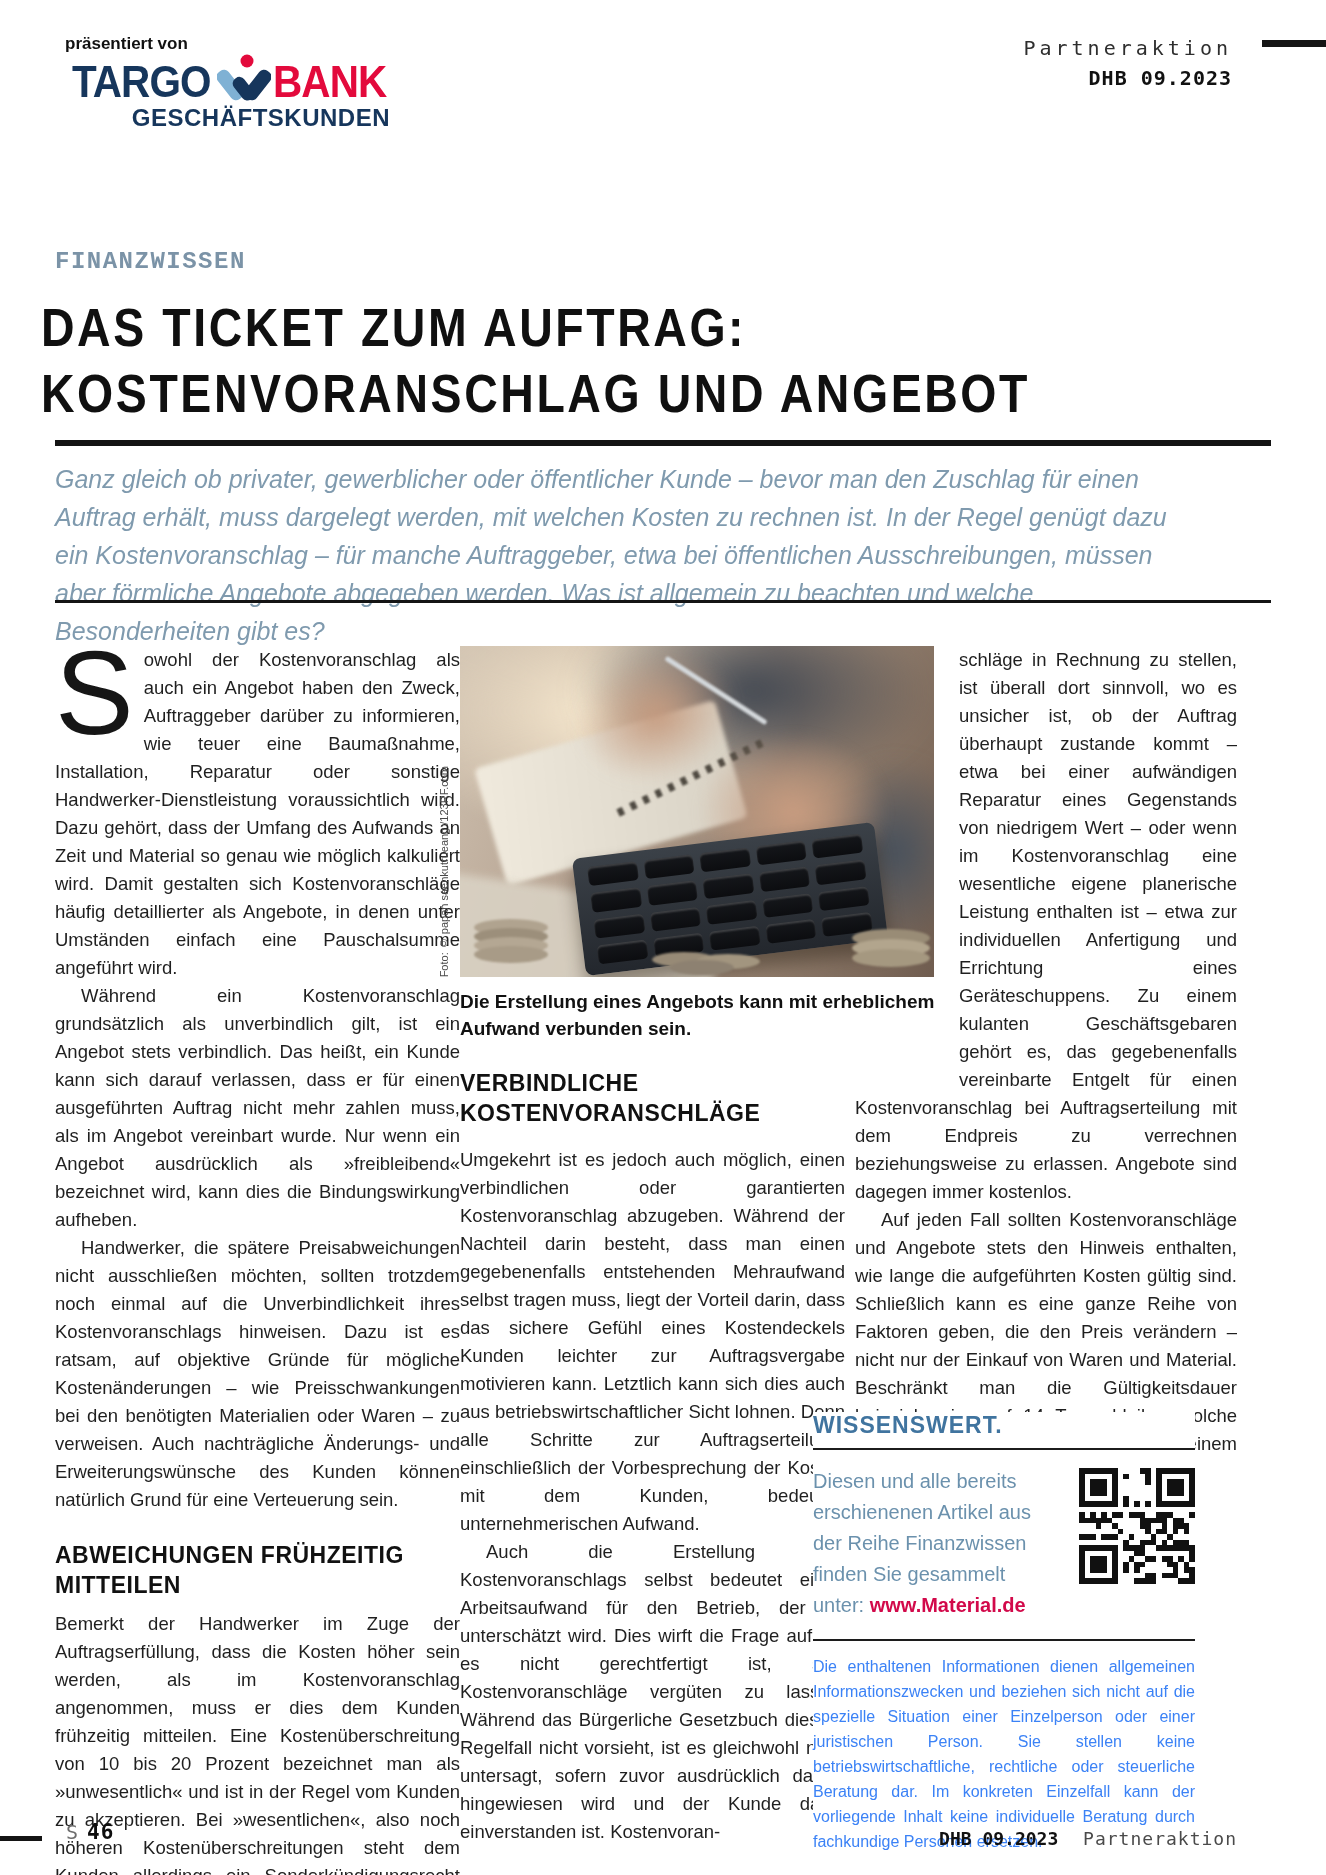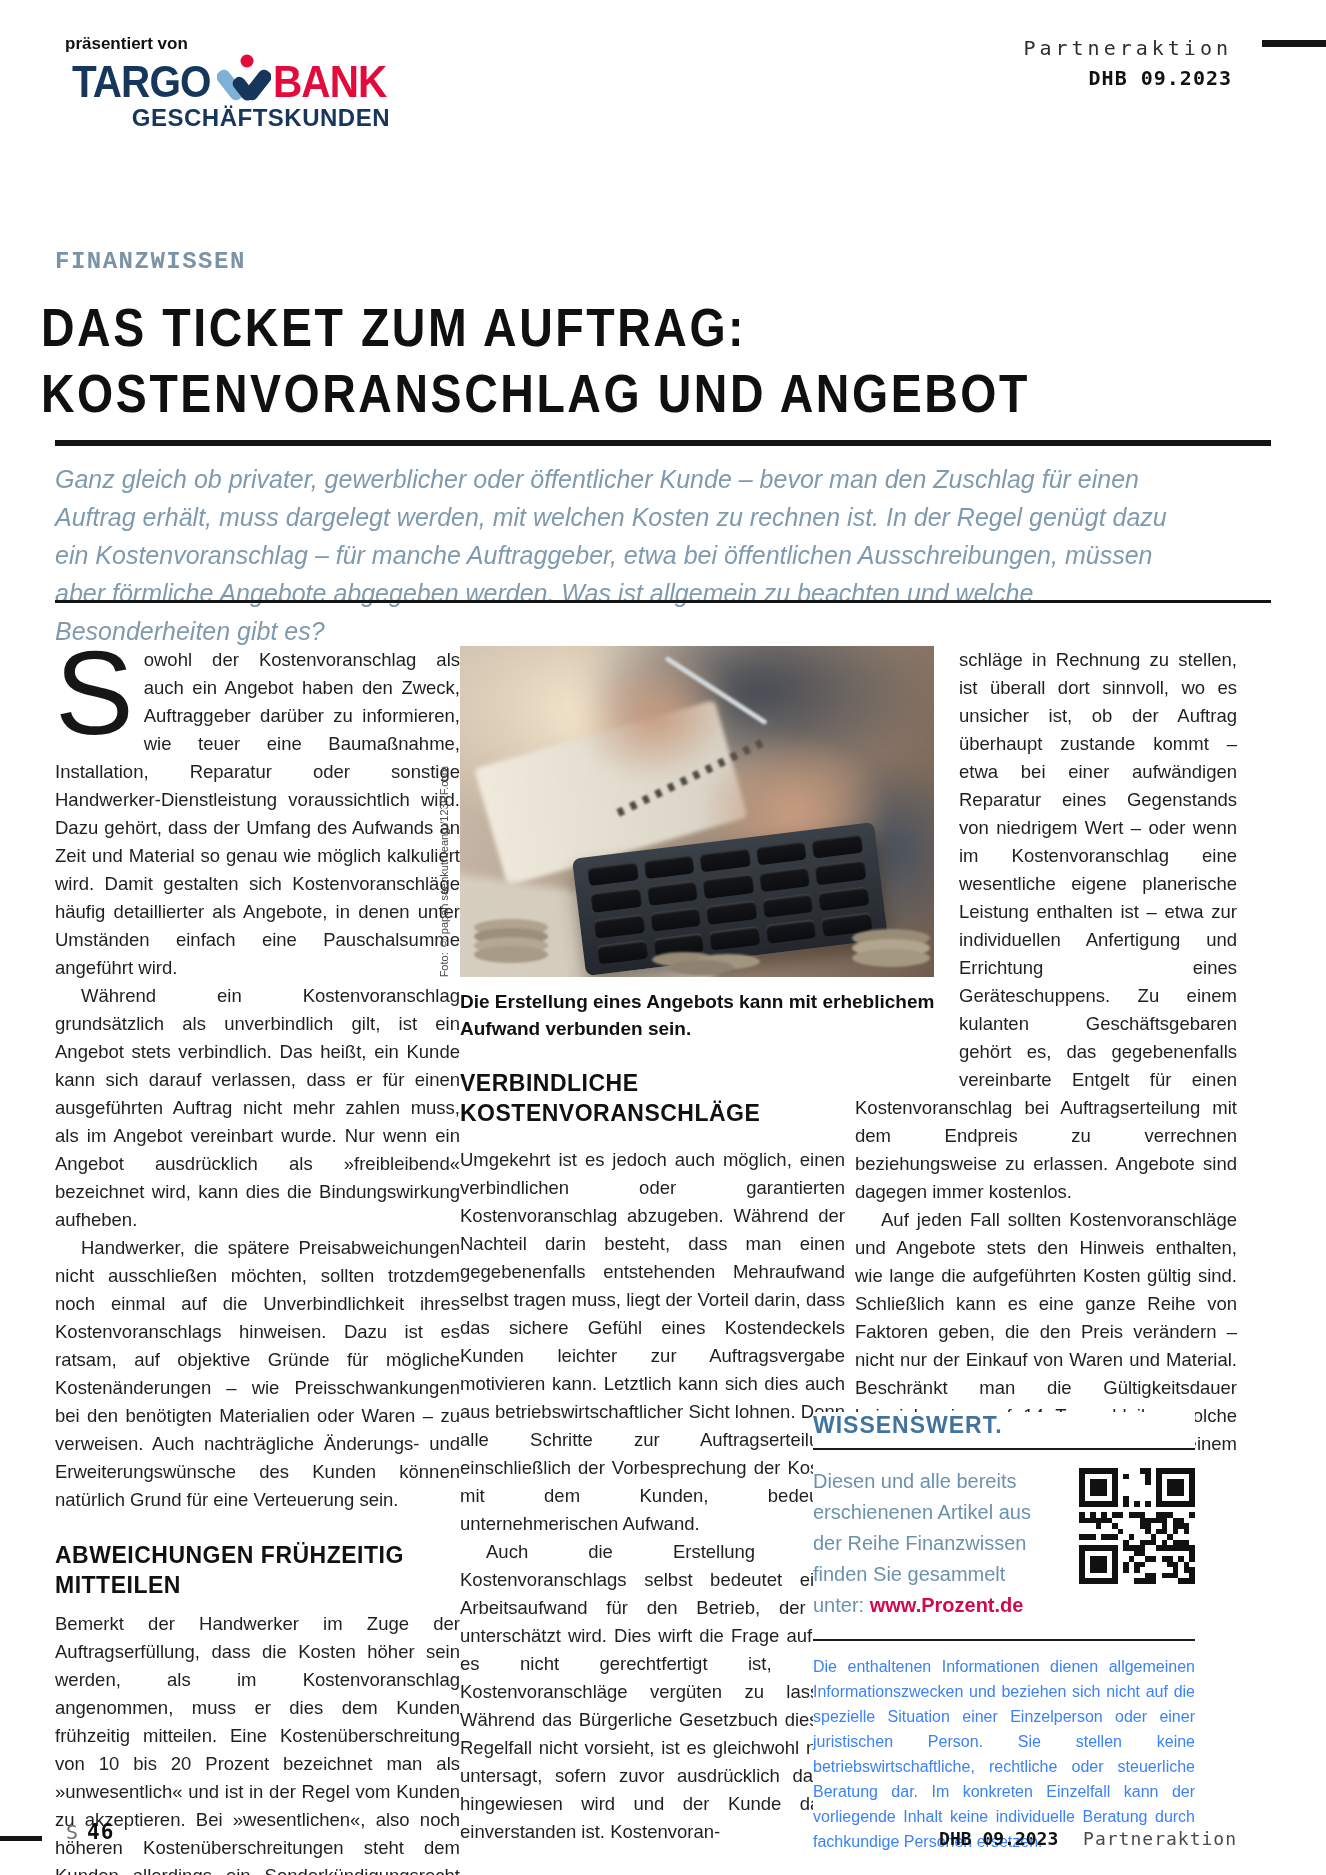--- a/index.html
+++ b/index.html
@@ -178,21 +178,21 @@
   <div class="bodycol col3">
     <div class="wrapspacer"></div>
     <p>schläge in Rechnung zu stellen, ist überall dort sinnvoll, wo es unsicher ist, ob der Auftrag überhaupt zustande kommt – etwa bei einer aufwändigen Reparatur eines Gegenstands von niedrigem Wert – oder wenn im Kostenvoranschlag eine wesentliche eigene planerische Leistung enthalten ist – etwa zur individuellen Anfertigung und Errichtung eines Geräteschuppens. Zu einem kulanten Geschäftsgebaren gehört es, das gegebenenfalls vereinbarte Entgelt für einen Kostenvoranschlag bei Auftragserteilung mit dem Endpreis zu verrechnen beziehungsweise zu erlassen. Angebote sind dagegen immer kostenlos.</p>
     <p class="ind">Auf jeden Fall sollten Kostenvoranschläge und Angebote stets den Hinweis enthalten, wie lange die aufgeführten Kosten gültig sind. Schließlich kann es eine ganze Reihe von Faktoren geben, die den Preis verändern – nicht nur der Einkauf von Waren und Material. Beschränkt man die Gültigkeitsdauer beispielsweise auf 14 Tage, bleiben solche Änderungen in der Regel in einem überschaubaren Rahmen.</p>
   </div>
 
   <div class="infobox">
     <div class="ib-title">WISSENSWERT.</div>
     <div class="ib-rule"></div>
     <div class="ib-row">
-      <div class="ib-text"><span>Diesen und alle bereits erschienenen Artikel aus der Reihe Finanzwissen finden Sie gesammelt unter: </span><a class="ib-link" href="#">www.Prozent.de</a></div>
+      <div class="ib-text"><span>Diesen und alle bereits erschienenen Artikel aus der Reihe Finanzwissen finden Sie gesammelt unter: </span><a class="ib-link" href="#">www.Material.de</a></div>
       <div class="ib-qr">
           <svg viewBox="0 0 21 21" shape-rendering="crispEdges">
             <rect x="0" y="0" width="1" height="1"></rect>
             <rect x="1" y="0" width="1" height="1"></rect>
             <rect x="2" y="0" width="1" height="1"></rect>
             <rect x="3" y="0" width="1" height="1"></rect>
             <rect x="4" y="0" width="1" height="1"></rect>
             <rect x="5" y="0" width="1" height="1"></rect>
             <rect x="6" y="0" width="1" height="1"></rect>
             <rect x="11" y="0" width="1" height="1"></rect>

